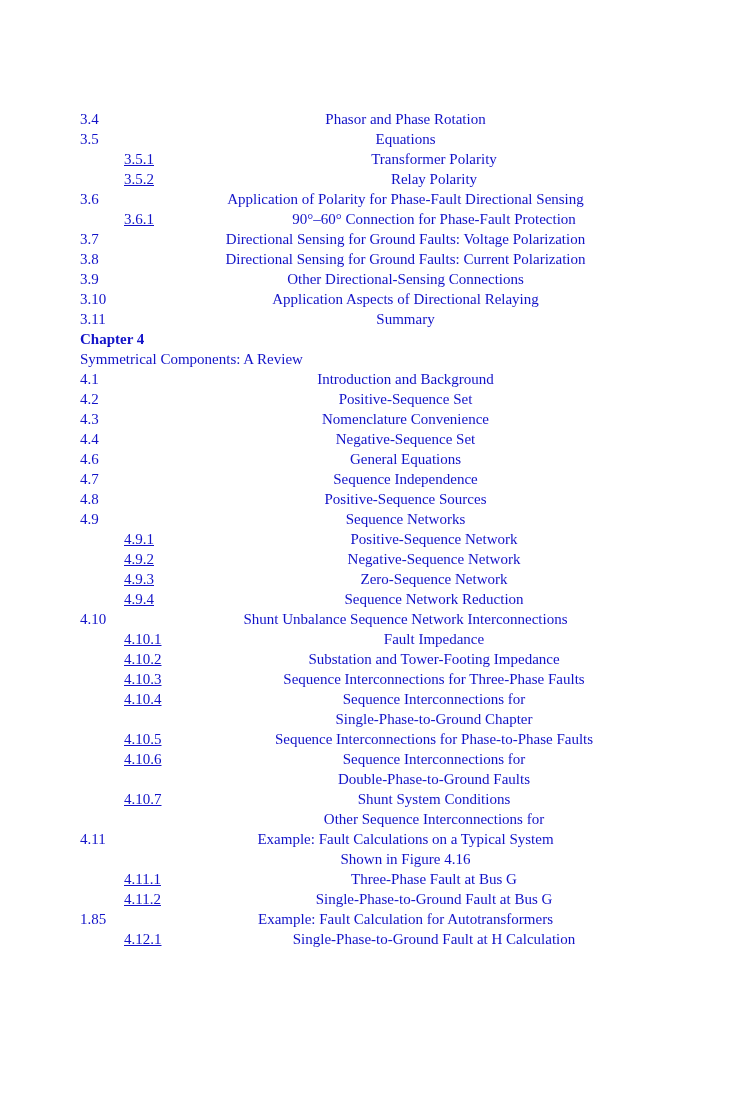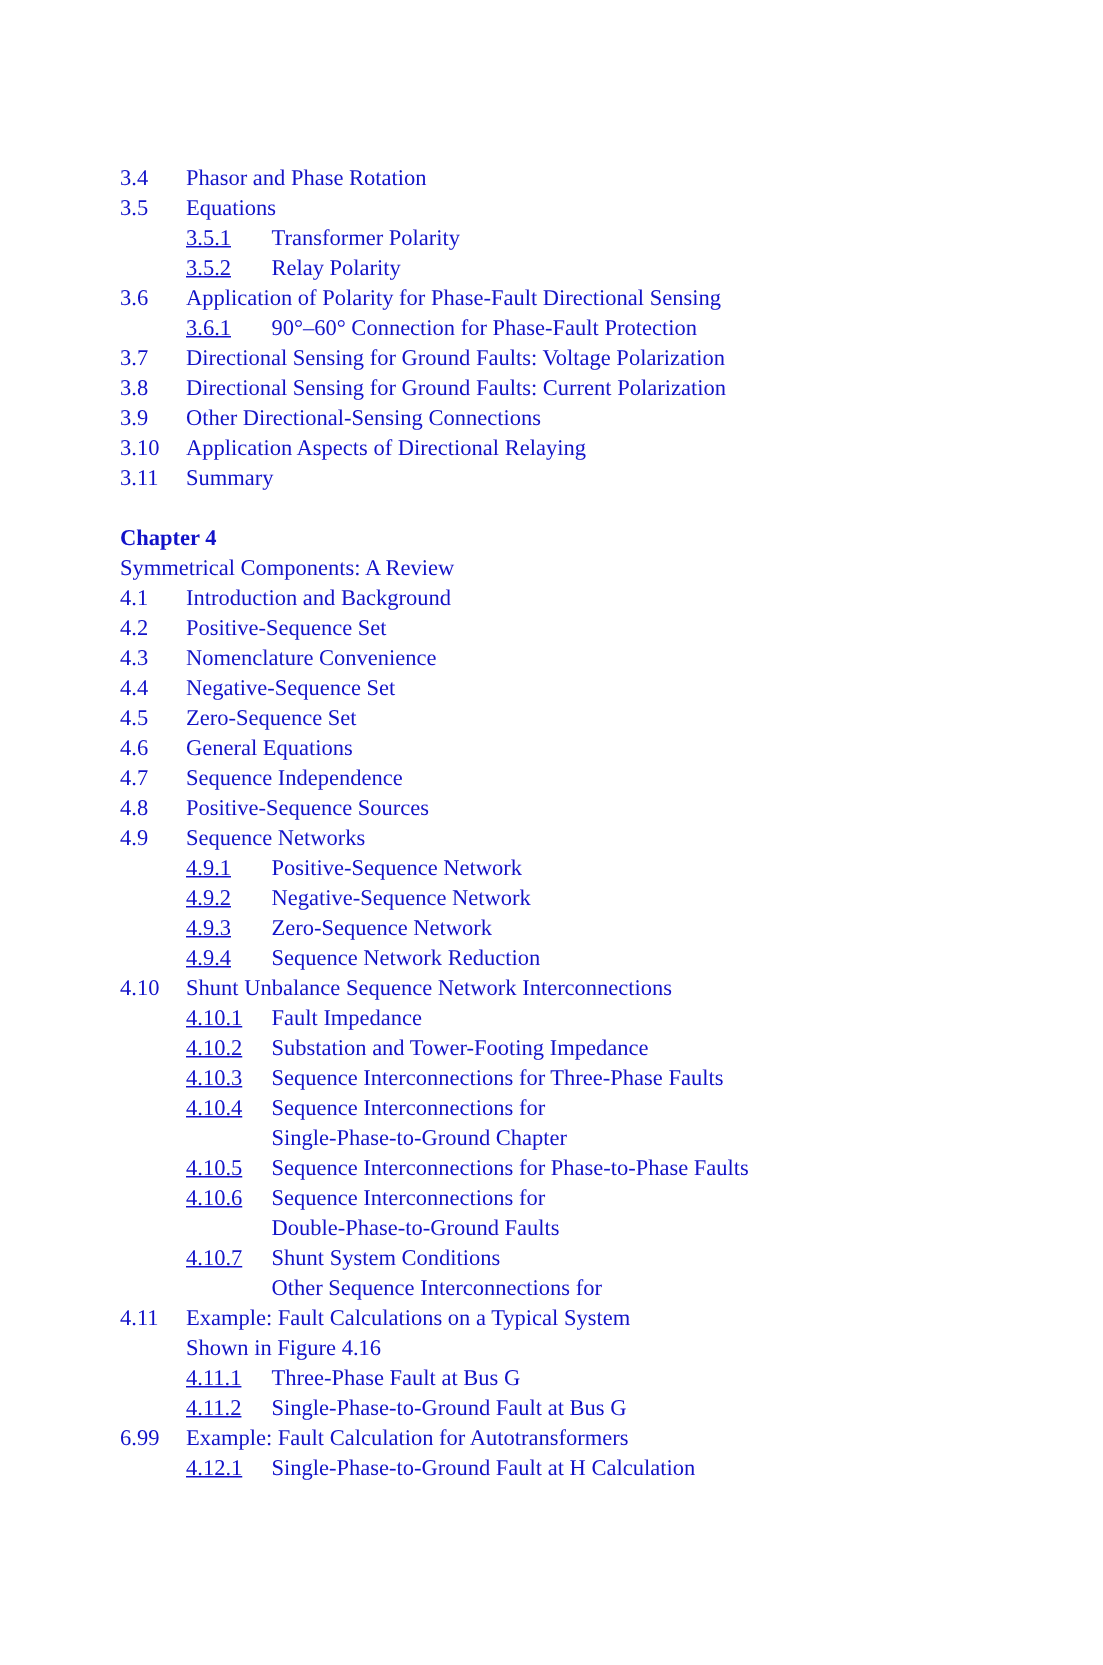--- a/index.html
+++ b/index.html
@@ -18,21 +18,20 @@
     width: 717px;
     height: 1110px;
     padding: 109px 30px 0 80px;
     background: #ffffff;
   }
   .toc {
     font-size: 15px;
     line-height: 20px;
   }
   .toc-section + .toc-section {
-    margin-top: 20px;
   }
   .chapter-label {
     font-weight: bold;
   }
   .row {
     display: flex;
     align-items: flex-start;
   }
   .row .num {
     flex: 0 0 auto;
@@ -42,20 +41,21 @@
   }
   .row.lvl2 {
     padding-left: 44px;
   }
   .row.lvl2 .num {
     width: 57px;
     text-decoration: underline;
   }
   .row .txt {
     flex: 1 1 auto;
+    text-align: center;
   }
   .row .txt .line {
     white-space: nowrap;
   }
 </style>
 </head>
 <body>
 
 <div class="page">
   <div class="toc" id="toc" style="color: rgb(18, 18, 200);">
@@ -148,26 +148,20 @@
             <div class="line">Nomenclature Convenience</div>
           </span>
         </div>
         <div class="row lvl1">
           <span class="num">4.4</span>
           <span class="txt">
             <div class="line">Negative-Sequence Set</div>
           </span>
         </div>
         <div class="row lvl1">
-          <span class="num">4.5</span>
-          <span class="txt">
-            <div class="line">Zero-Sequence Set</div>
-          </span>
-        </div>
-        <div class="row lvl1">
           <span class="num">4.6</span>
           <span class="txt">
             <div class="line">General Equations</div>
           </span>
         </div>
         <div class="row lvl1">
           <span class="num">4.7</span>
           <span class="txt">
             <div class="line">Sequence Independence</div>
           </span>
@@ -272,21 +266,21 @@
             <div class="line">Three-Phase Fault at Bus G</div>
           </span>
         </div>
         <div class="row lvl2">
           <span class="num">4.11.2</span>
           <span class="txt">
             <div class="line">Single-Phase-to-Ground Fault at Bus G</div>
           </span>
         </div>
         <div class="row lvl1">
-          <span class="num">6.99</span>
+          <span class="num">1.85</span>
           <span class="txt">
             <div class="line">Example: Fault Calculation for Autotransformers</div>
           </span>
         </div>
         <div class="row lvl2">
           <span class="num">4.12.1</span>
           <span class="txt">
             <div class="line">Single-Phase-to-Ground Fault at H Calculation</div>
           </span>
         </div>

